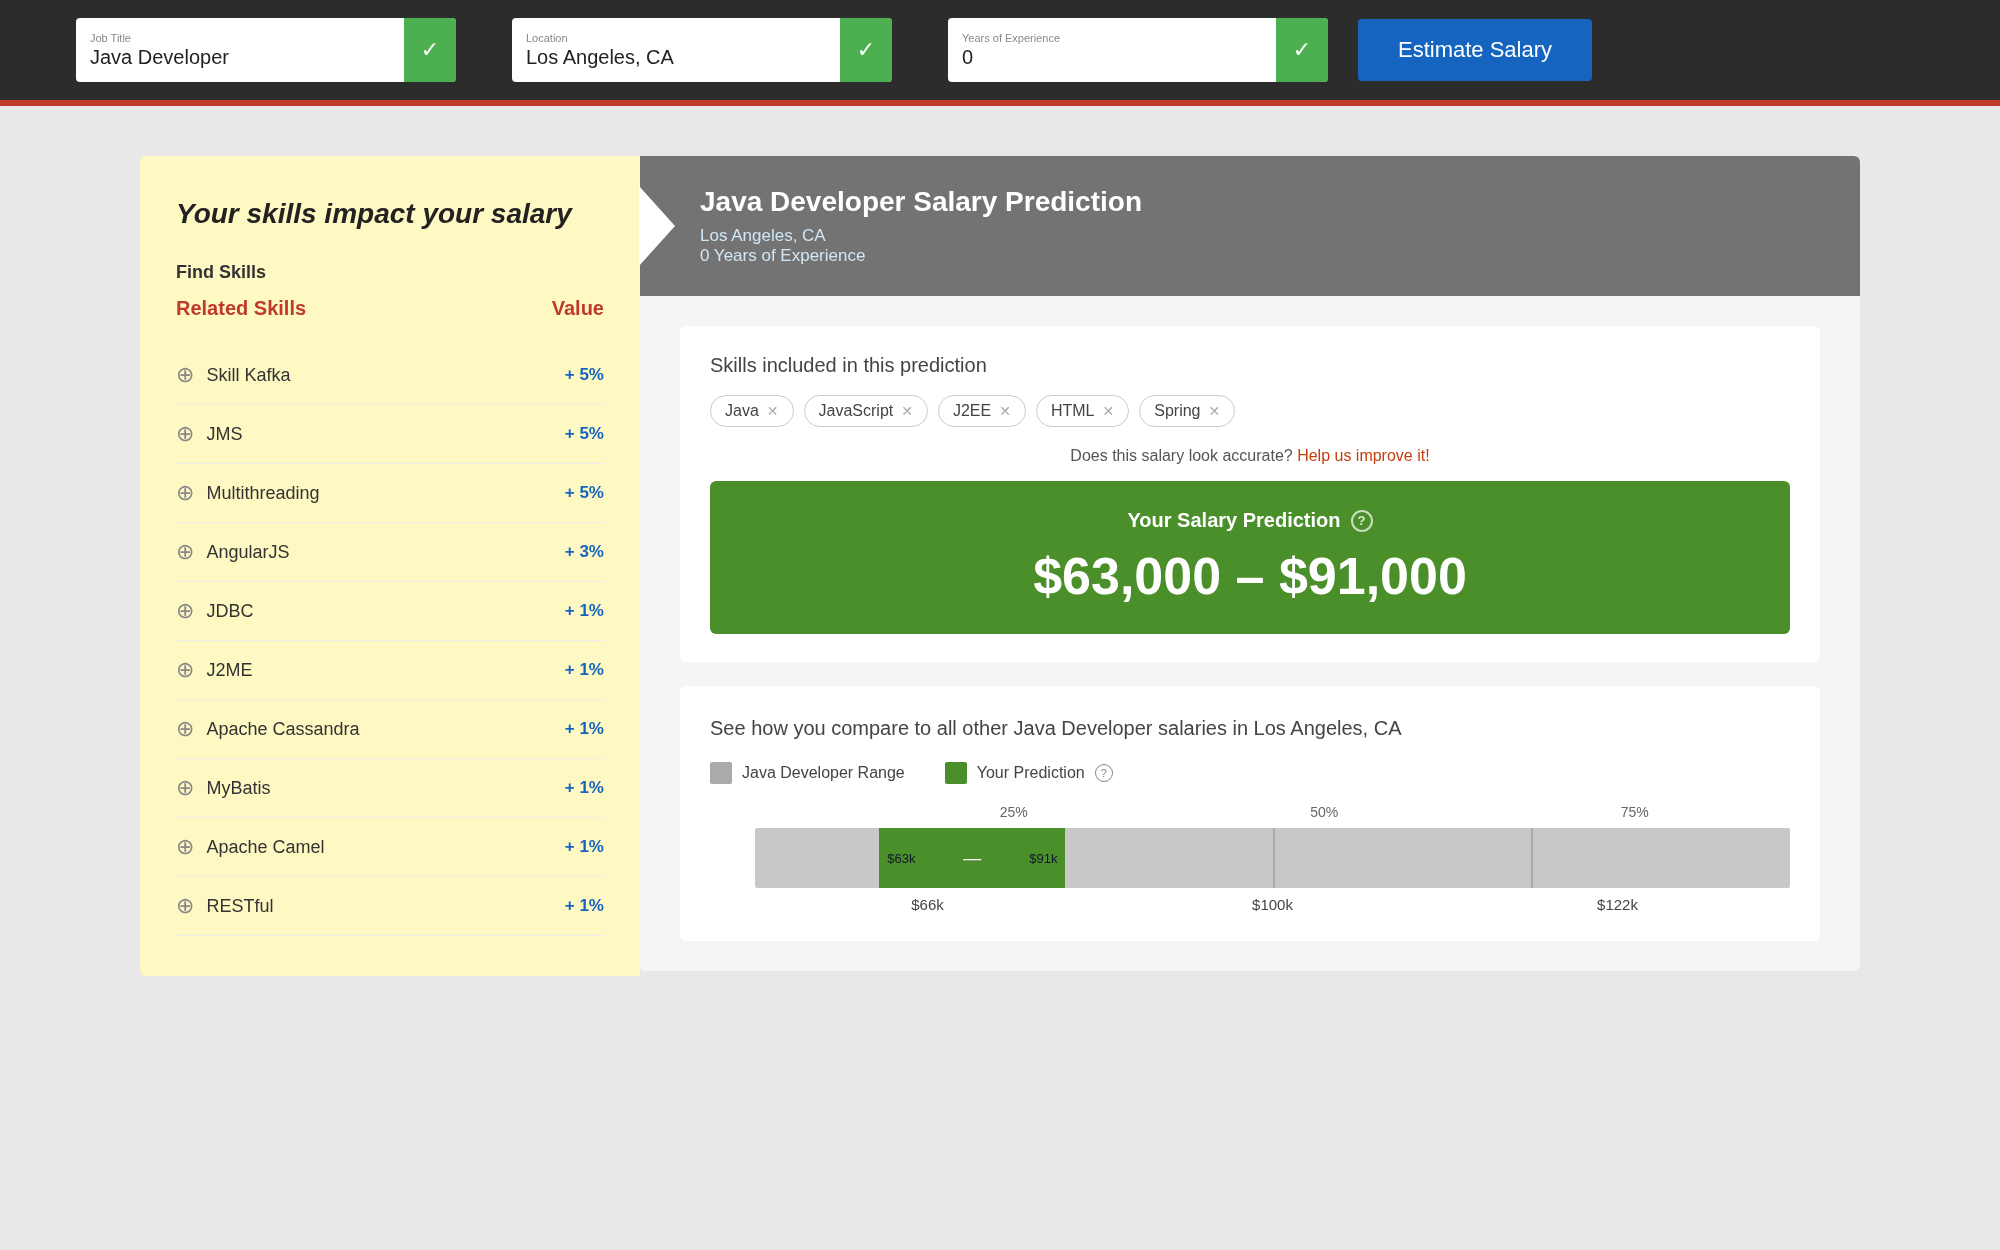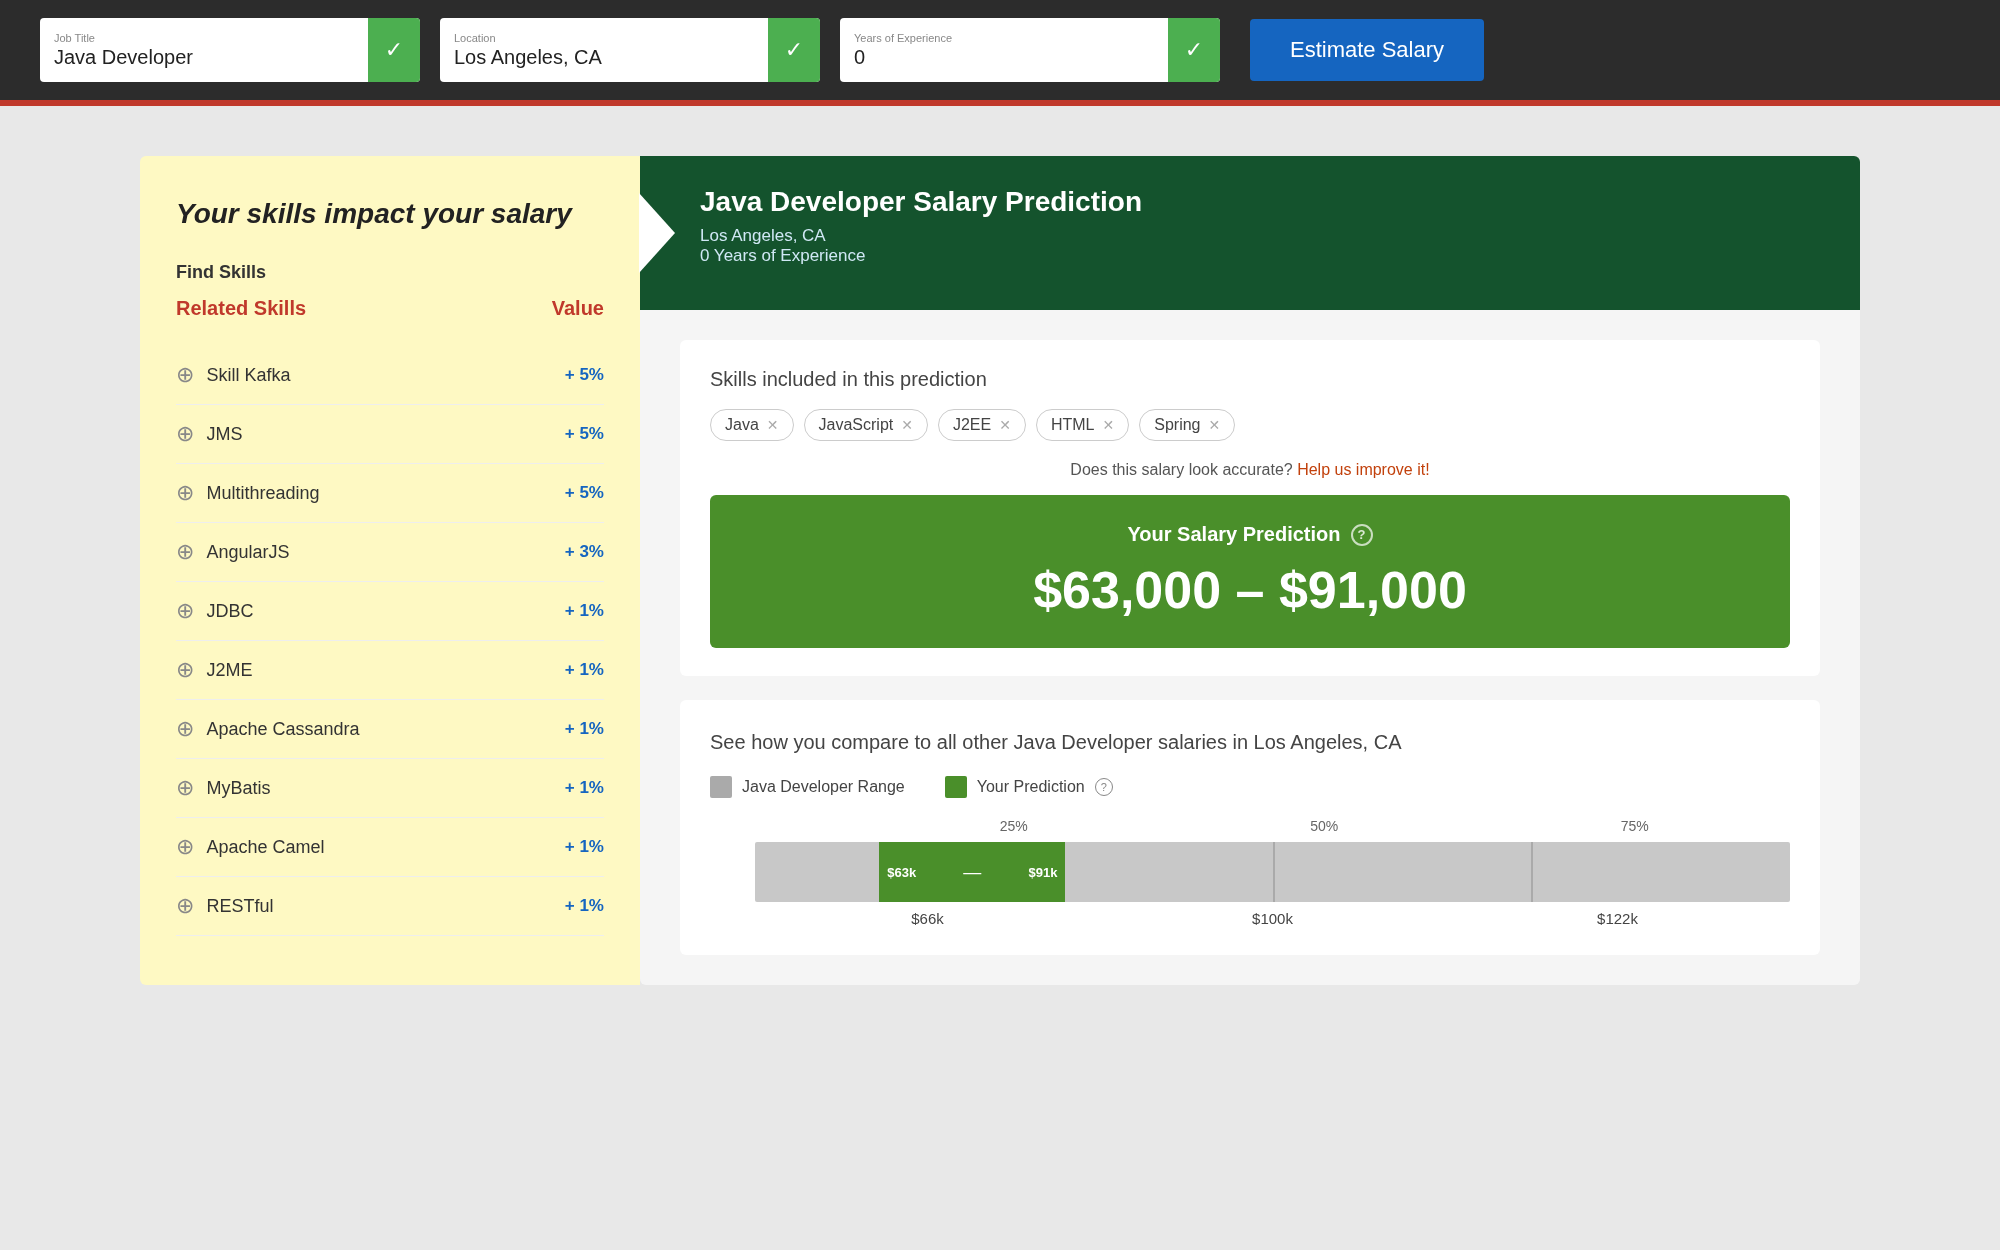--- a/index.html
+++ b/index.html
@@ -19,20 +19,21 @@
       gap: 20px;
     }
     .field-group {
       display: flex;
       align-items: center;
       background: white;
       border-radius: 4px;
       overflow: hidden;
       flex: 1;
       max-width: 380px;
+      margin-left: 36px;
     }
     .field-group .field-inner {
       flex: 1;
       padding: 8px 14px;
     }
     .field-group .field-label {
       font-size: 11px;
       color: #888;
       display: block;
       margin-bottom: 2px;
@@ -175,23 +176,23 @@
 
     
     .right-panel {
       flex: 1;
       display: flex;
       flex-direction: column;
       gap: 0;
     }
 
     .prediction-header {
-      background: #14532d;
+      background: #737373;
       border-radius: 0 6px 0 0;
-      padding: 30px 40px 44px 60px;
+      padding: 30px 40px 30px 60px;
       position: relative;
     }
     .prediction-header::before {
       content: '';
       position: absolute;
       left: -1px;
       top: 50%;
       transform: translateY(-50%);
       width: 0;
       height: 0;
@@ -373,23 +374,23 @@
       background: #4a8f2a;
       height: 100%;
       left: 12%;
       width: 18%;
       display: flex;
       align-items: center;
       justify-content: space-between;
       padding: 0 8px;
     }
     .bar-label {
-      color: #ffffff;
+      color: #0f172a;
       font-size: 13px;
-      font-weight: bold;
+      font-weight: normal;
     }
     .bar-line {
       position: absolute;
       width: 2px;
       background: #aaa;
       top: 0;
       bottom: 0;
     }
     .divider-25 { left: 25%; }
     .divider-50 { left: 50%; }

